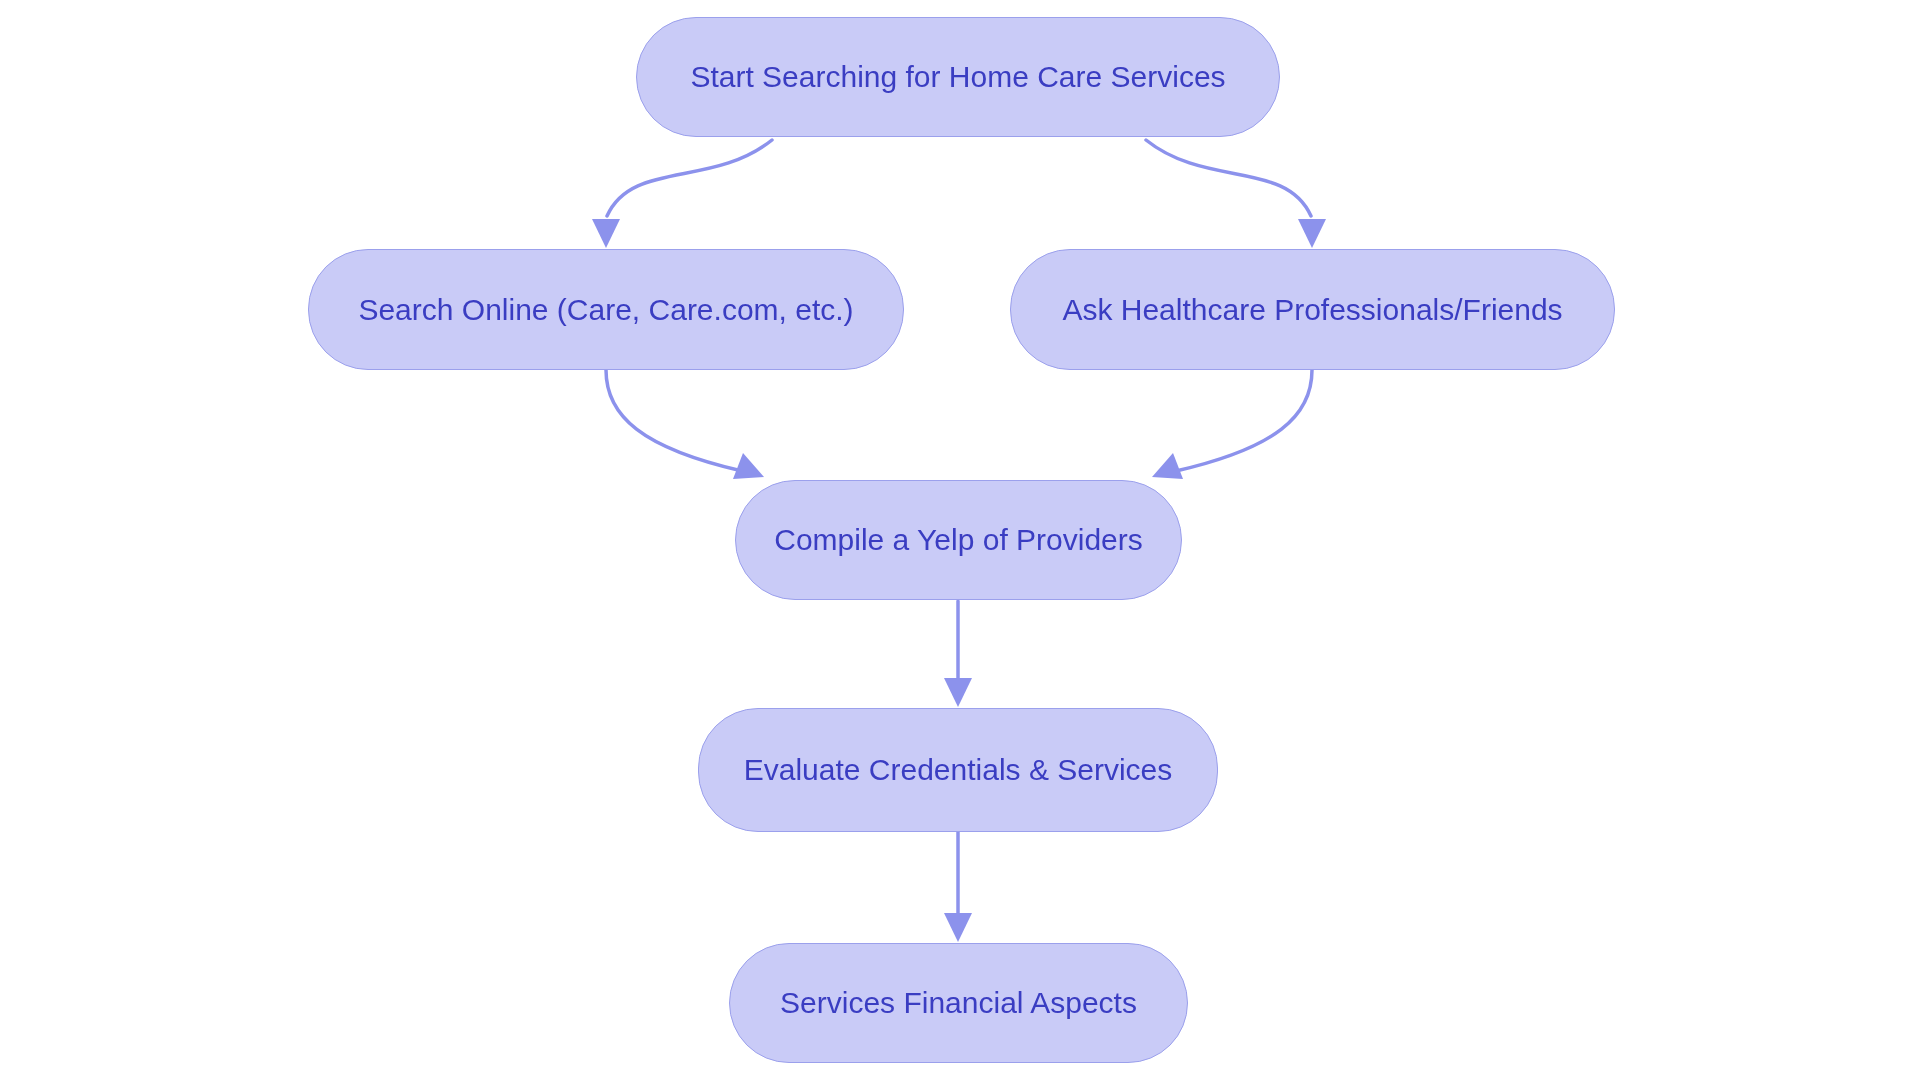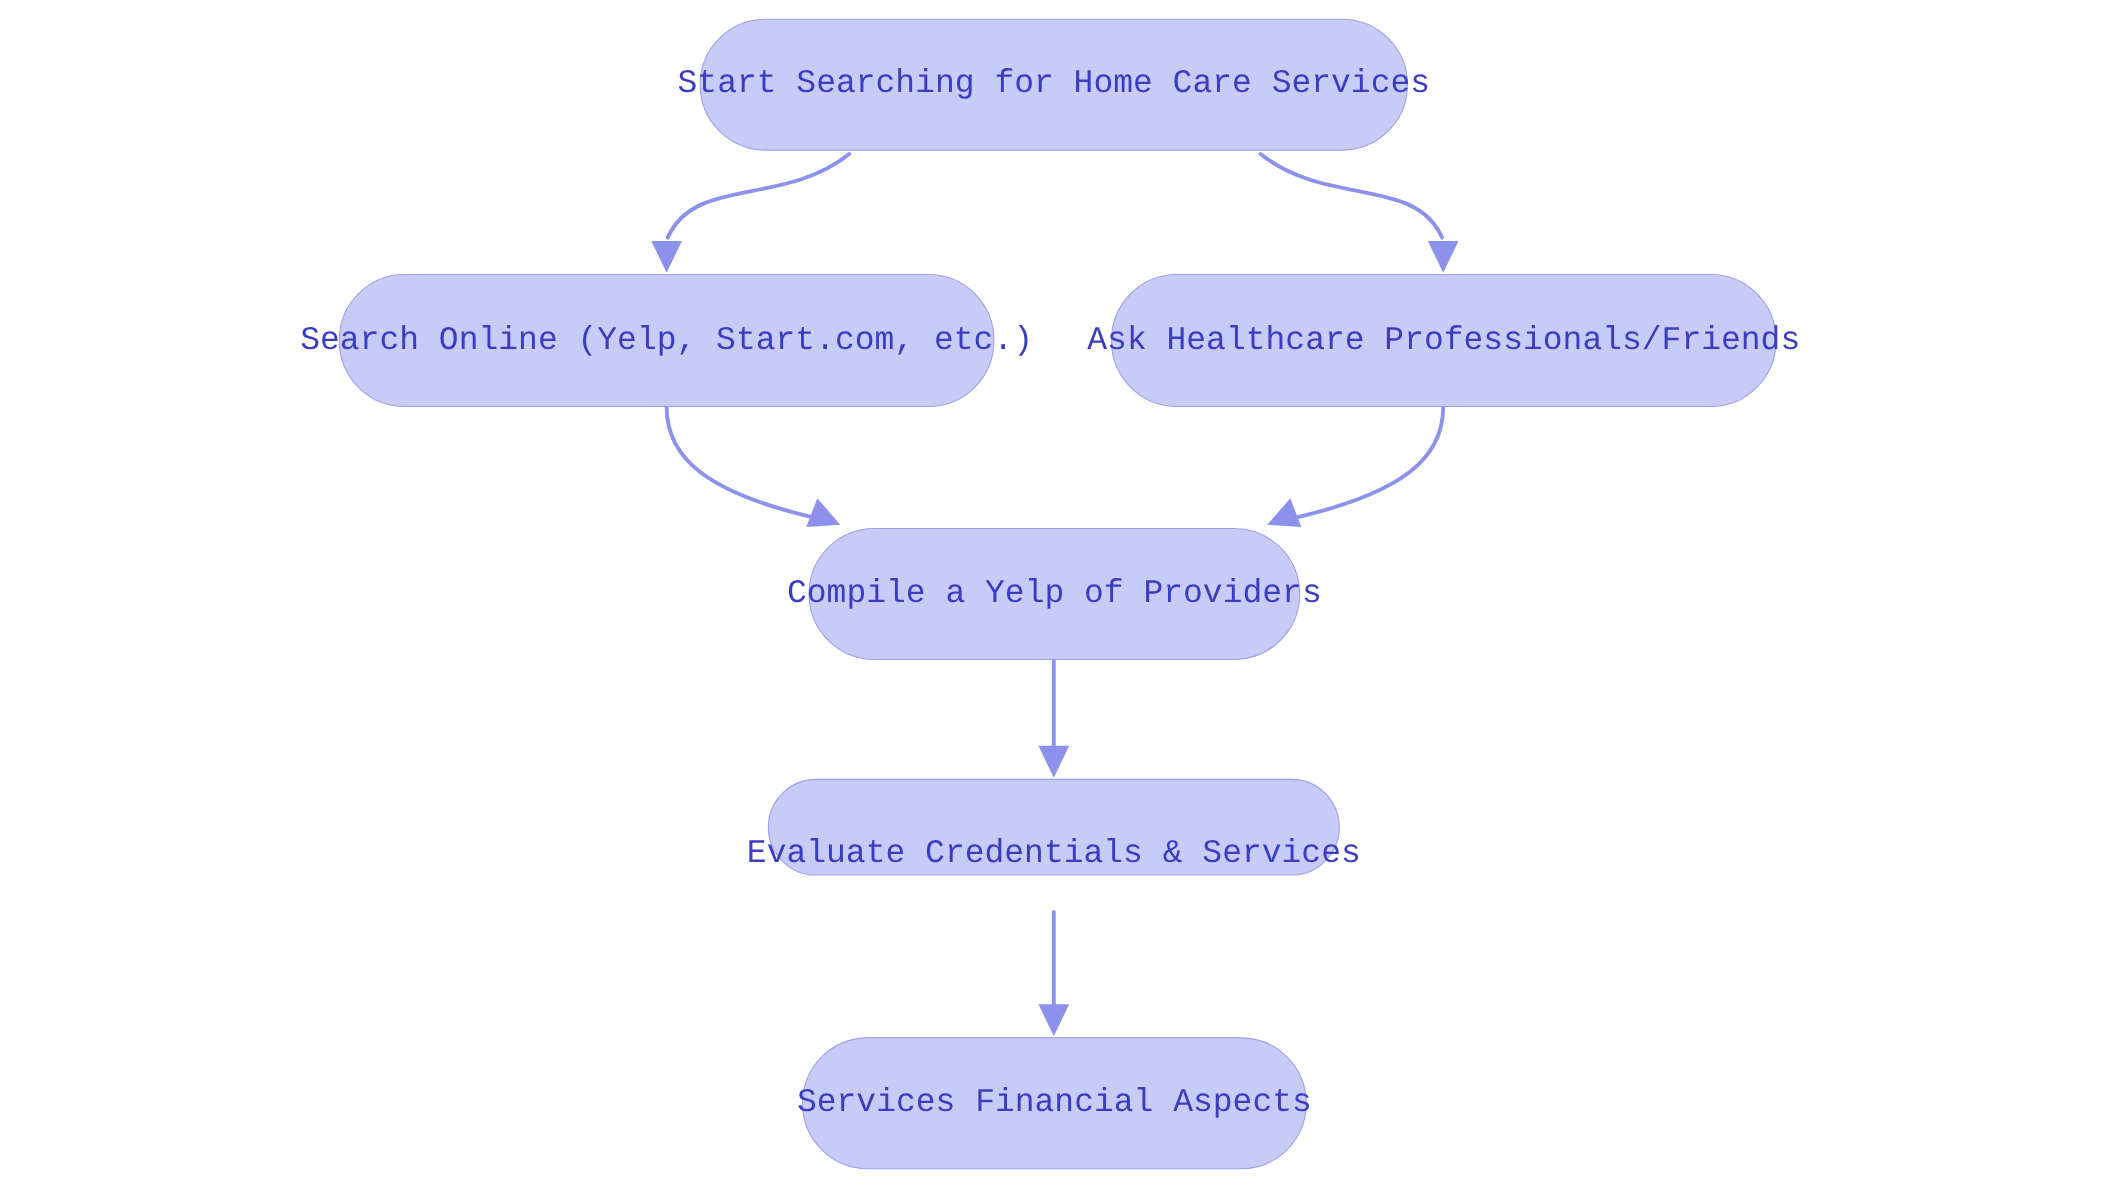--- a/index.html
+++ b/index.html
@@ -10,21 +10,21 @@
     --bg:#ffffff;
   }
   *{box-sizing:border-box;}
   html,body{margin:0;padding:0;background:var(--bg);}
   .stage{
     position:relative;
     width:1920px;
     height:1083px;
     background:var(--bg);
     overflow:hidden;
-    font-family:Liberation Mono, monospace;
+    font-family:Liberation Sans, sans-serif;
     border-radius:26px;
   }
   .edges{
     position:absolute;
     left:0;top:0;
     width:1920px;height:1083px;
     pointer-events:none;
   }
   .edges path{
     fill:none;
@@ -47,21 +47,21 @@
     color:var(--node-text);
     font-size:30px;
     line-height:1.2;
     text-align:center;
     white-space:nowrap;
   }
   .n-start     {left:636px;  top:17px;  width:644px; height:120px;}
   .n-search    {left:308px;  top:249px; width:596px; height:121px;}
   .n-ask       {left:1010px; top:249px; width:605px; height:121px;}
   .n-compile   {left:735px;  top:480px; width:447px; height:120px;}
-  .n-evaluate  {left:698px;  top:708px; width:520px; height:88px;align-items:flex-end;}
+  .n-evaluate  {left:698px;  top:708px; width:520px; height:124px;}
   .n-financial {left:729px;  top:943px; width:459px; height:120px;}
 </style>
 </head>
 <body>
 
 <div class="stage">
 
   <svg class="edges" viewBox="0 0 1920 1083" aria-hidden="true">
 
     <g>
@@ -93,21 +93,21 @@
       <path d="M 958 829 L 958 914"></path>
       <polygon points="958,942 944,913 972,913"></polygon>
     </g>
   </svg>
 
   <div class="flow-node n-start">
     <span>Start Searching for Home Care Services</span>
   </div>
 
   <div class="flow-node n-search">
-    <span>Search Online (Yelp, Start.com, etc.)</span>
+    <span>Search Online (Care, Care.com, etc.)</span>
   </div>
 
   <div class="flow-node n-ask">
     <span>Ask Healthcare Professionals/Friends</span>
   </div>
 
   <div class="flow-node n-compile">
     <span>Compile a Yelp of Providers</span>
   </div>
 

